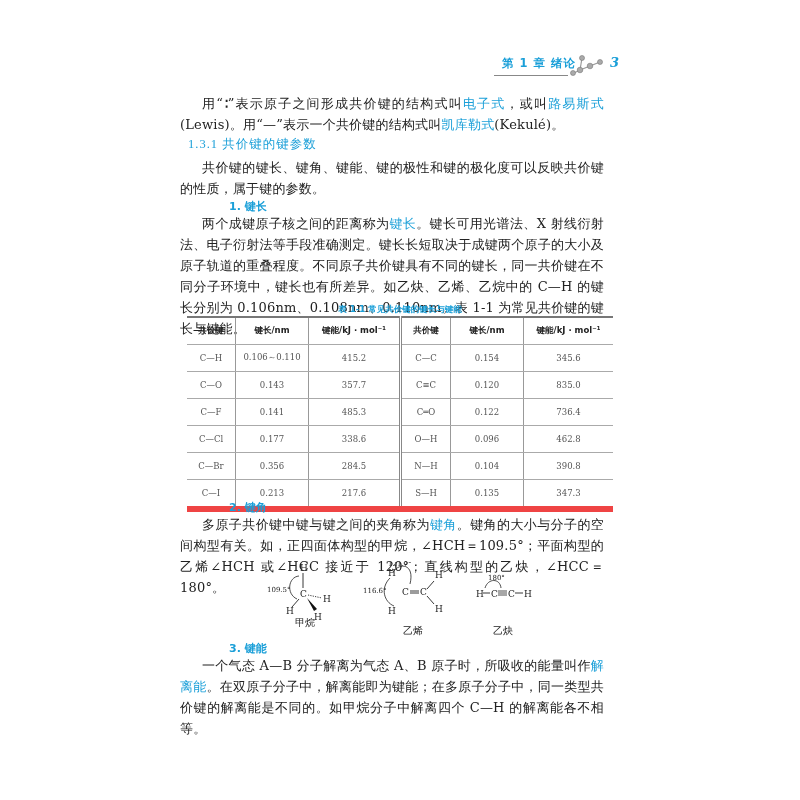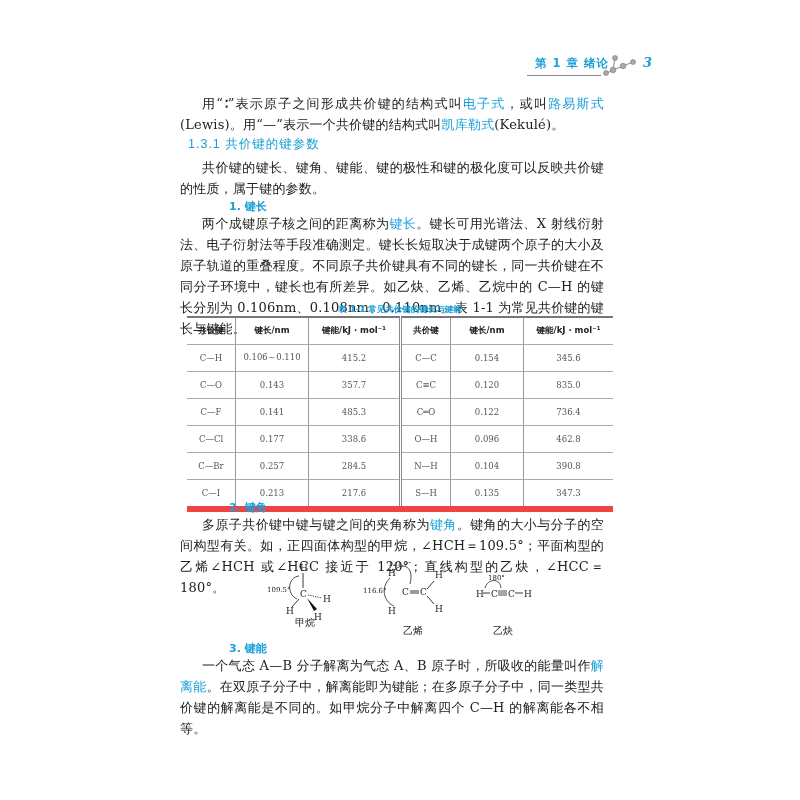--- a/index.html
+++ b/index.html
@@ -1,29 +1,29 @@
 <!DOCTYPE html>
 <html><head>
 <meta charset="utf-8">
 <style>
   html, body { margin: 0; padding: 0; background: #ffffff; }
   body { width: 800px; height: 800px; position: relative; overflow: hidden;
          font-family: "DejaVu Serif", "Liberation Serif", serif; color: #222; }
   .cyan { color: #1a9fd8; }
-  .header { position: absolute; top: 52px; left: 494px; width: 130px; height: 24px; margin-left: 33px; }
+  .header { position: absolute; top: 52px; left: 494px; width: 130px; height: 24px; }
   .header .rule { position: absolute; left: 0; top: 23px; width: 74px; height: 1px; background: #888; }
   .header .chap { position: absolute; left: 8px; top: 4px; font-family: "DejaVu Sans", sans-serif;
                   font-size: 11.5px; color: #1a9fd8; font-weight: bold; letter-spacing: 1px; }
   .header .pnum { position: absolute; left: 116px; top: 3px; font-size: 13px; font-style: italic;
                   font-weight: bold; color: #1a9fd8; }
   .header svg { position: absolute; left: 76px; top: 0; }
   .para { position: absolute; left: 180px; width: 424px; font-size: 13px; line-height: 21px;
           text-align: justify; letter-spacing: 0.2px; }
   .indent { text-indent: 22px; }
-  .sec { position: absolute; left: 188px; top: 136px; font-family: Liberation Sans, sans-serif;
+  .sec { position: absolute; left: 188px; top: 136px; font-family: Liberation Serif, serif;
          font-size: 12.5px; color: #1a9fd8; letter-spacing: 1px; }
   .sub { position: absolute; left: 210px; font-family: "DejaVu Sans", sans-serif; font-size: 11px;
          font-weight: bold; color: #1a9fd8; margin-left: 19px; }
   .caption { position: absolute; top: 304px; left: 0; width: 800px; text-align: center;
              font-family: "DejaVu Sans", sans-serif; font-size: 8.5px; font-weight: bold; color: #1a9fd8; }
   table.bond { position: absolute; top: 316px; left: 187px; width: 426px; border-collapse: collapse;
                font-size: 8.5px; }
   table.bond td, table.bond th { height: 26px; padding: 0; text-align: center; border-bottom: 1px solid #aaa;
                                  border-right: 1px solid #999; }
   table.bond th { font-family: "DejaVu Sans", sans-serif; font-weight: bold; font-size: 8.5px; color: #222; }
@@ -112,21 +112,21 @@
   <tr>
     <td>C—Cl</td>
         <td>0.177</td>
         <td class="mid">338.6</td>
         <td>O—H</td>
         <td>0.096</td>
         <td>462.8</td>
   </tr>
   <tr>
     <td>C—Br</td>
-        <td>0.257</td>
+        <td>0.356</td>
         <td class="mid">284.5</td>
         <td>N—H</td>
         <td>0.104</td>
         <td>390.8</td>
   </tr>
   <tr>
     <td>C—I</td>
         <td>0.213</td>
         <td class="mid">217.6</td>
         <td>S—H</td>

